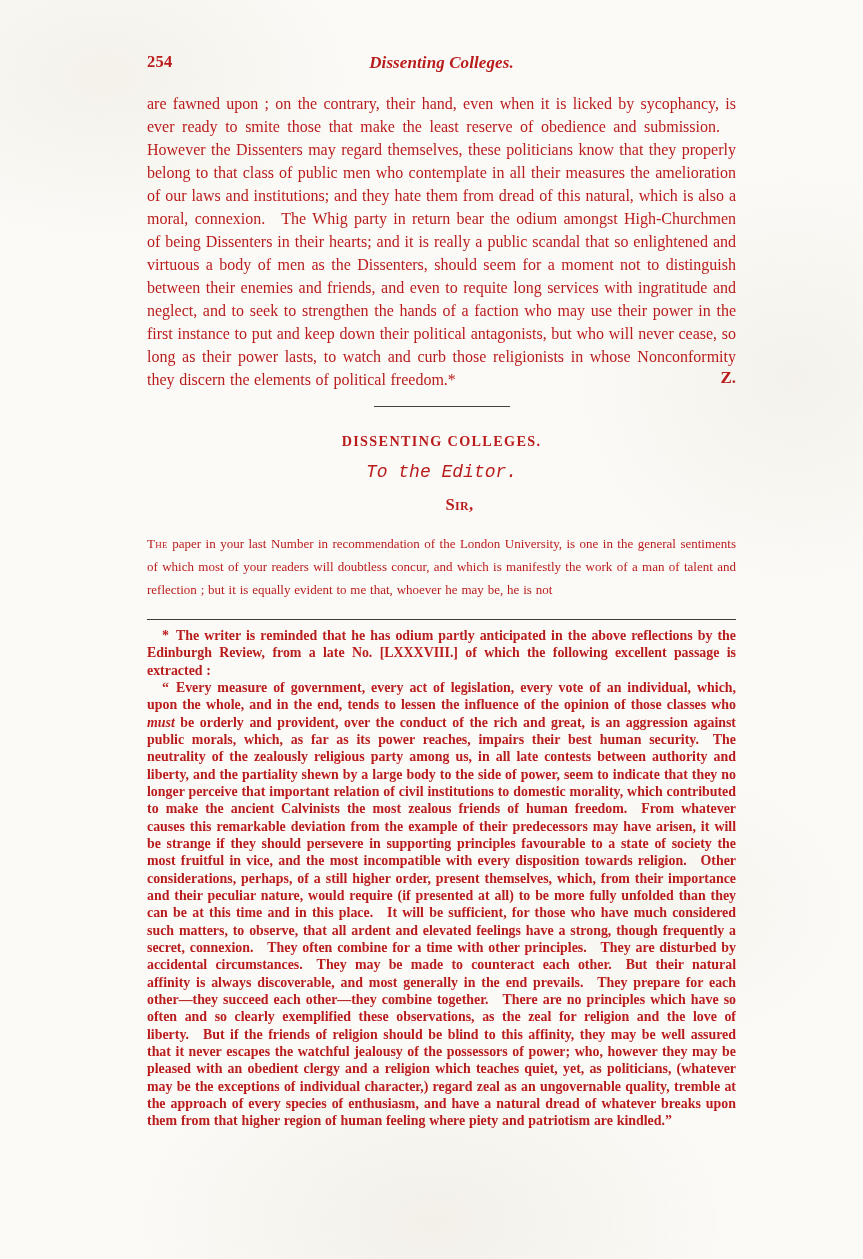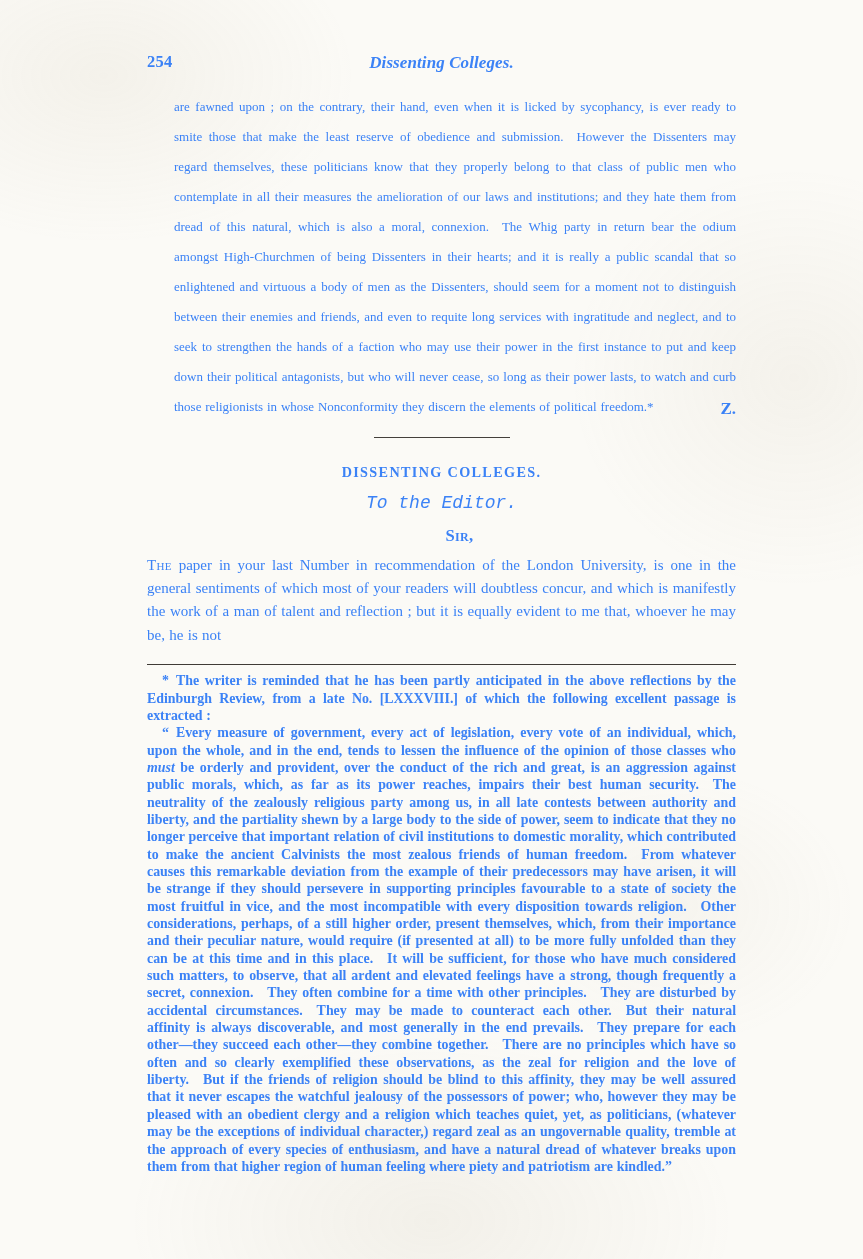--- a/index.html
+++ b/index.html
@@ -7,21 +7,21 @@
     padding: 0;
     background: #ffffff;
   }
   .page {
     position: relative;
     width: 863px;
     height: 1259px;
     background: #fbfaf6;
     overflow: hidden;
     font-family: "Liberation Serif", serif;
-    color: #3b82f6;
+    color: #b91c1c;
   }
   
   .paper-texture {
     position: absolute;
     inset: 0;
     pointer-events: none;
     background:
       radial-gradient(ellipse 360px 240px at 12% 6%,  rgba(183,170,140,0.10), rgba(183,170,140,0) 70%),
       radial-gradient(ellipse 320px 300px at 92% 30%, rgba(178,165,136,0.09), rgba(178,165,136,0) 70%),
       radial-gradient(ellipse 420px 260px at 50% 97%, rgba(170,157,128,0.10), rgba(170,157,128,0) 72%),
@@ -57,27 +57,26 @@
     text-align: center;
     font-style: italic;
     font-weight: bold;
     font-size: 17px;
     letter-spacing: 0.1px;
   }
 
   
   .body-block {
     margin-top: 6px;
-    font-size: 13px;
-    line-height: 30px;
+    font-size: 16px;
+    line-height: 23px;
     text-align: justify;
     text-align-last: left;
     word-spacing: 0.6px;
     hyphens: none;
-    margin-left: 27px;
   }
   .body-block p { margin: 0; }
 
   .signature {
     text-align: right;
     font-size: 17px;
     font-weight: bold;
     margin-top: -23.4px;
   }
 
@@ -107,22 +106,22 @@
   .salutation {
     margin-top: 13px;
     padding-left: 36px;
     font-size: 16.6px;
     font-variant: small-caps;
     letter-spacing: 0.3px;
     font-weight: bold;
     text-align: center;
   }
   .letter-body {
-    margin-top: 8px;
-    font-size: 15px;
+    margin-top: 17px;
+    font-size: 13px;
     line-height: 23.4px;
     text-align: justify;
     text-align-last: left;
     word-spacing: 0.6px;
   }
   .letter-body p { margin: 0; }
   .smallcaps {
     font-variant: small-caps;
     letter-spacing: 0.3px;
   }
@@ -173,18 +172,18 @@
     <div class="article-subhead">To the Editor.</div>
     <div class="salutation">Sir,</div>
 
     <div class="letter-body">
       <p><span class="smallcaps">The</span><span> paper in your last Number in recommendation of the London University, is one in the general sentiments of which most of your readers will doubtless concur, and which is manifestly the work of a man of talent and reflection ; but it is equally evident to me that, whoever he may be, he is not</span></p>
     </div>
 
     <div class="footnote-rule"></div>
 
     <div class="footnote">
-      <p class="indent"><span>*</span><span> The writer is reminded that he has been partly anticipated in the above reflections by the Edinburgh Review, from a late No. [LXXXVIII.] of which the following excellent passage is extracted :</span></p>
+      <p class="indent"><span>*</span><span> The writer is reminded that he has odium partly anticipated in the above reflections by the Edinburgh Review, from a late No. [LXXXVIII.] of which the following excellent passage is extracted :</span></p>
       <p class="indent"><span>“ Every measure of government, every act of legislation, every vote of an individual, which, upon the whole, and in the end, tends to lessen the influence of the opinion of those classes who </span><em>must</em><span> be orderly and provident, over the conduct of the rich and great, is an aggression against public morals, which, as far as its power reaches, impairs their best human security.  The neutrality of the zealously religious party among us, in all late contests between authority and liberty, and the partiality shewn by a large body to the side of power, seem to indicate that they no longer perceive that important relation of civil institutions to domestic morality, which contributed to make the ancient Calvinists the most zealous friends of human freedom.  From whatever causes this remarkable deviation from the example of their predecessors may have arisen, it will be strange if they should persevere in supporting principles favourable to a state of society the most fruitful in vice, and the most incompatible with every disposition towards religion.  Other considerations, perhaps, of a still higher order, present themselves, which, from their importance and their peculiar nature, would require (if presented at all) to be more fully unfolded than they can be at this time and in this place.  It will be sufficient, for those who have much considered such matters, to observe, that all ardent and elevated feelings have a strong, though frequently a secret, connexion.  They often combine for a time with other principles.  They are disturbed by accidental circumstances.  They may be made to counteract each other.  But their natural affinity is always discoverable, and most generally in the end prevails.  They prepare for each other—they succeed each other—they combine together.  There are no principles which have so often and so clearly exemplified these observations, as the zeal for religion and the love of liberty.  But if the friends of religion should be blind to this affinity, they may be well assured that it never escapes the watchful jealousy of the possessors of power; who, however they may be pleased with an obedient clergy and a religion which teaches quiet, yet, as politicians, (whatever may be the exceptions of individual character,) regard zeal as an ungovernable quality, tremble at the approach of every species of enthusiasm, and have a natural dread of whatever breaks upon them from that higher region of human feeling where piety and patriotism are kindled.”</span></p>
     </div>
 
   </div>
 </div>
 
 </body></html>

